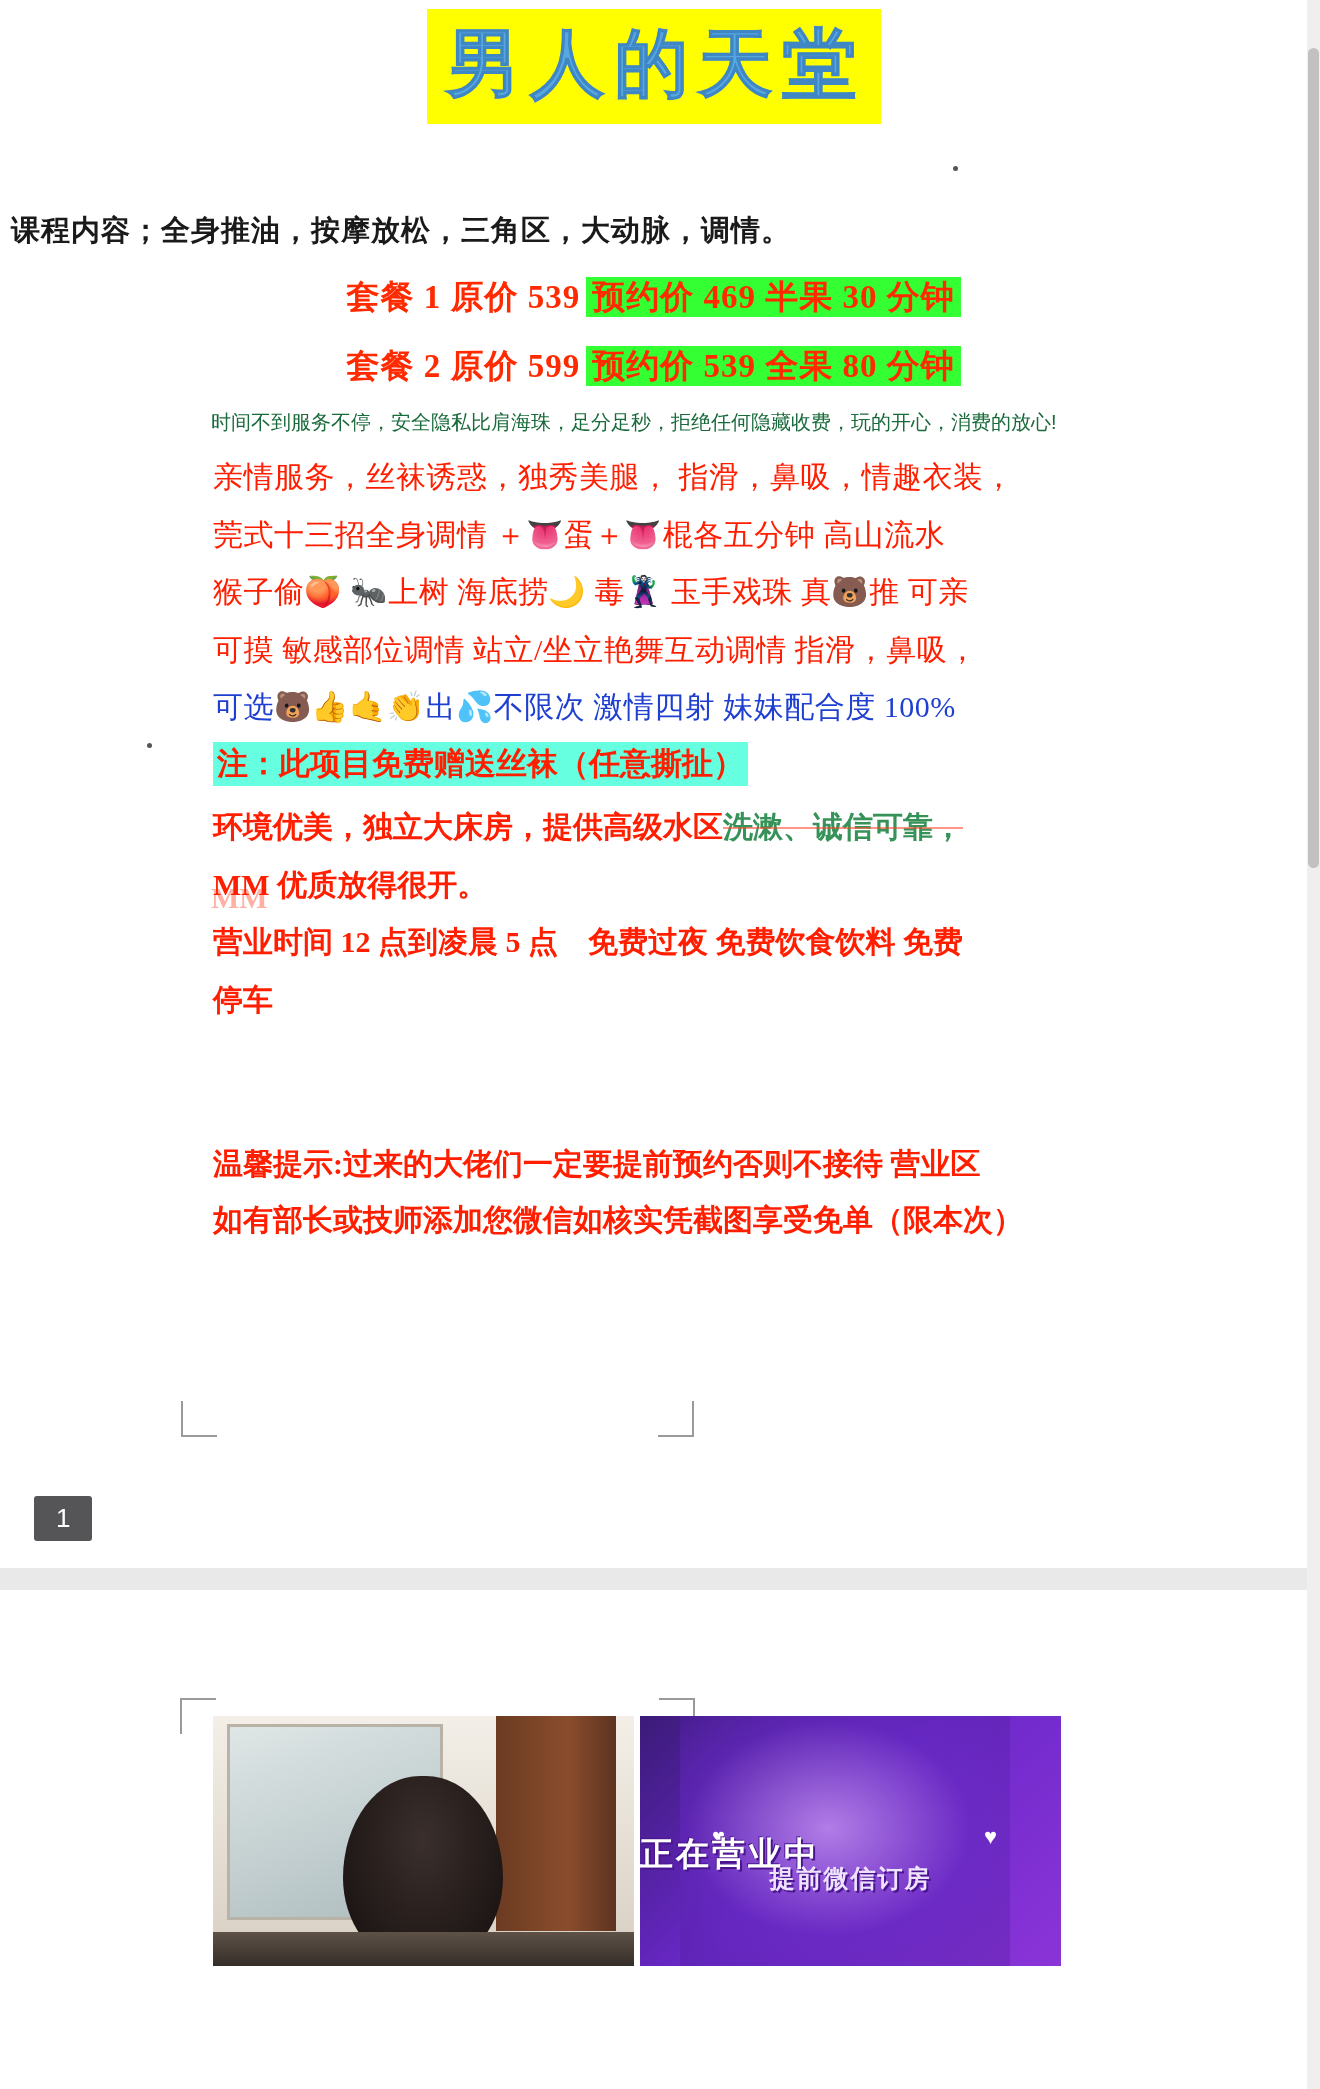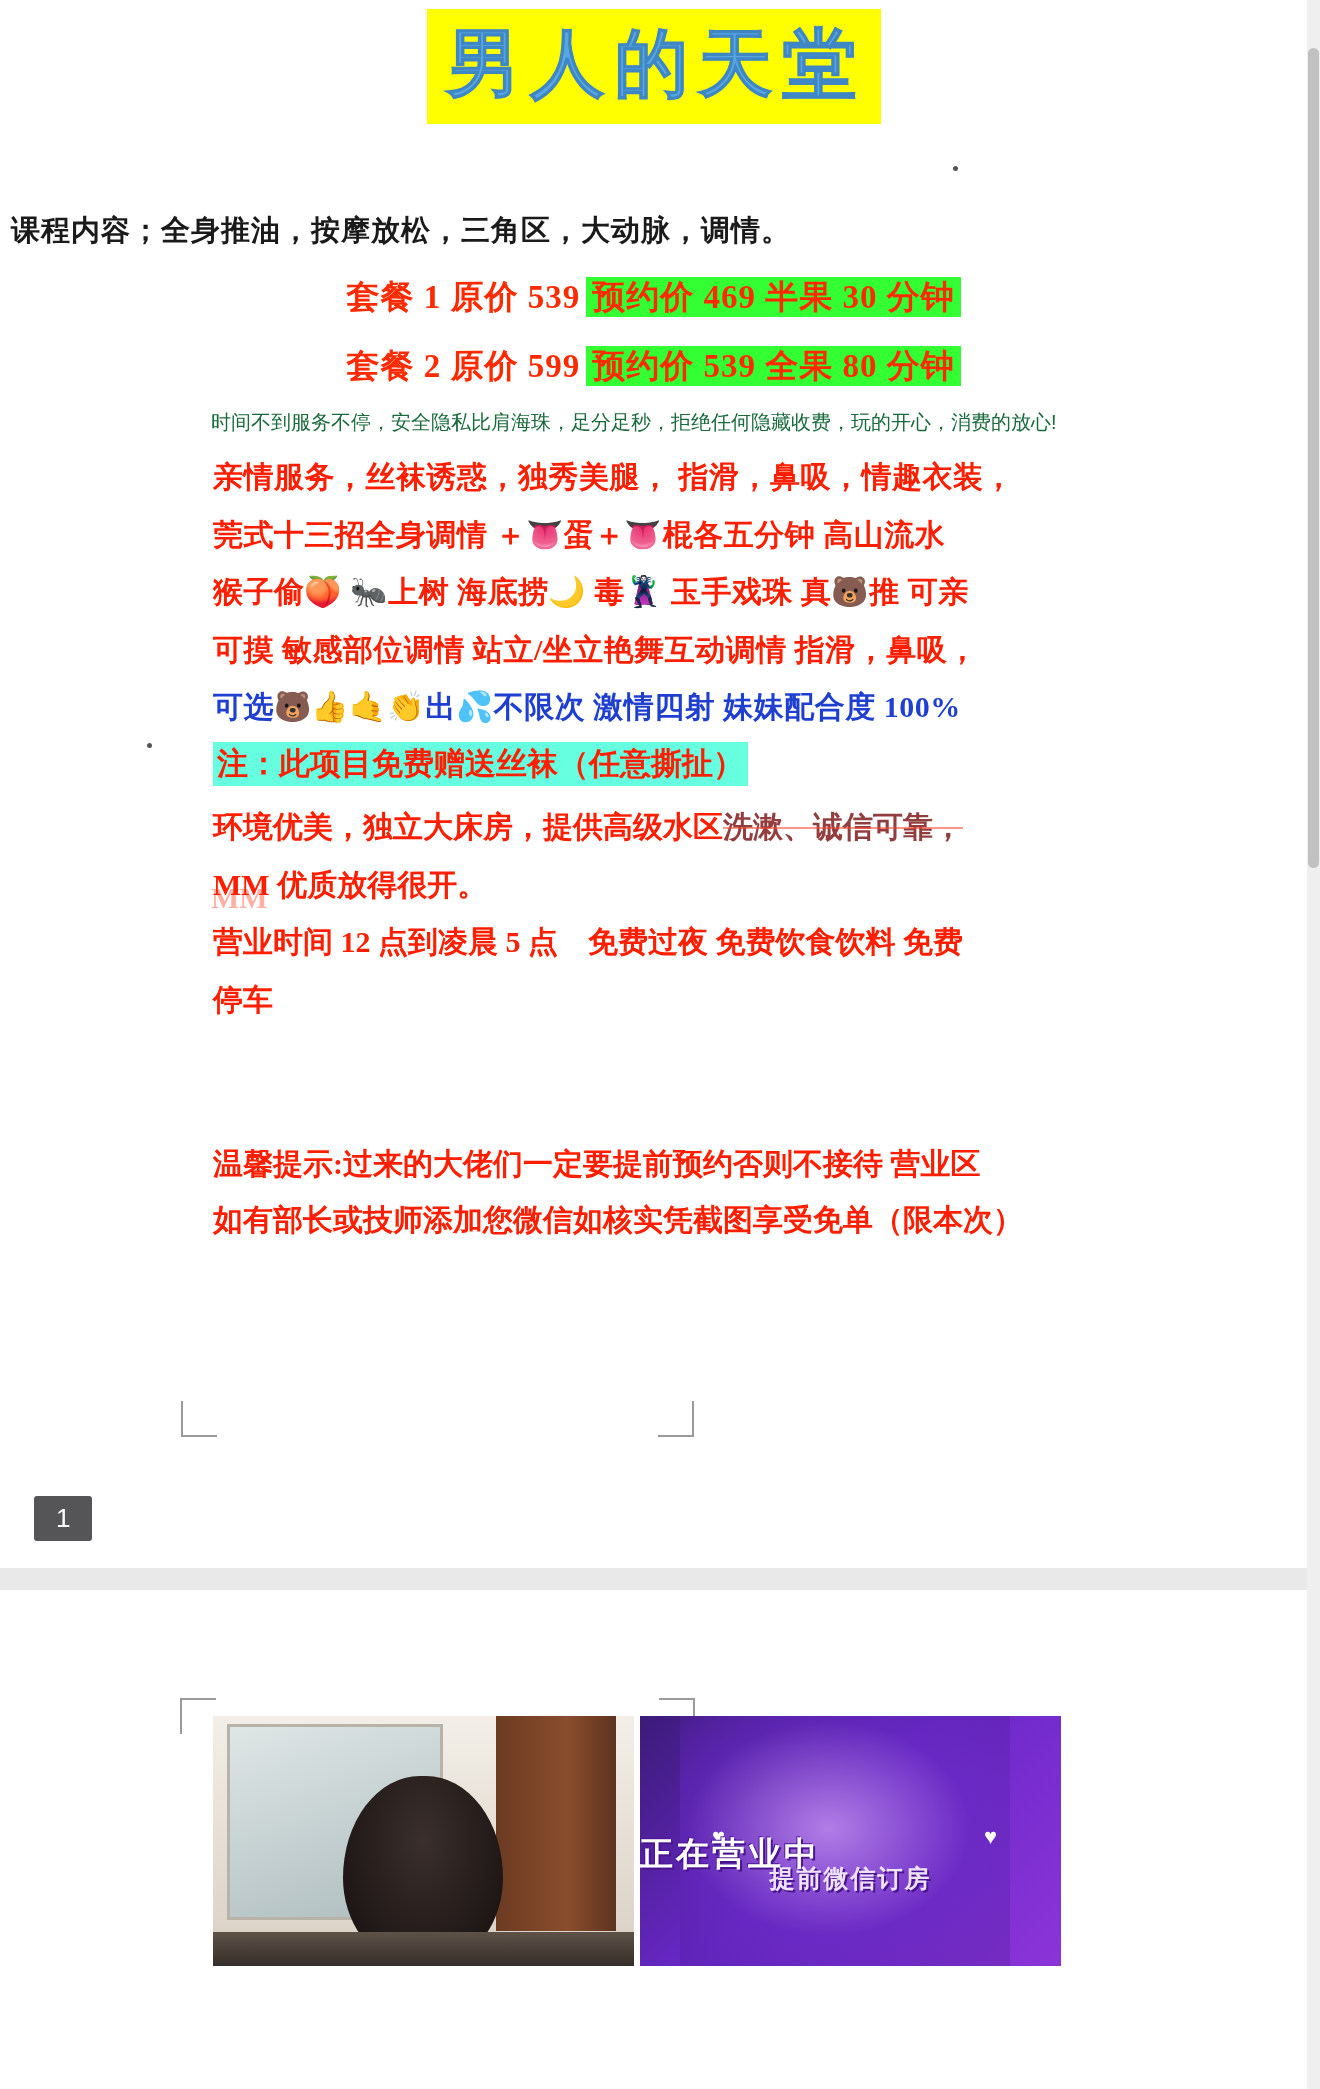--- a/index.html
+++ b/index.html
@@ -121,21 +121,21 @@
     color: #1a6b3c;
     font-size: 20px;
     line-height: 1.55;
     font-family: "Liberation Sans", sans-serif;
   }
 
   .red-para {
     margin: 10px 0 0 212px;
     width: 900px;
     color: #ff1f00;
-    font-weight: bold;
+    font-weight: normal;
     font-size: 30px;
     line-height: 1.92;
     letter-spacing: 0.5px;
   }
   .red-para .blue {
     color: #1f3fd0;
   }
 
   .note-hl {
     display: inline-block;
@@ -152,21 +152,21 @@
   .red-para2 {
     margin: 12px 0 0 212px;
     width: 900px;
     color: #ff1f00;
     font-weight: bold;
     font-size: 30px;
     line-height: 1.92;
   }
   .strike-ghost {
     position: relative;
-    color: #7f1d1d;
+    color: #15803d;
     opacity: .85;
   }
   .strike-ghost::after {
     content: "";
     position: absolute;
     left: 0; right: 0;
     top: 52%;
     border-top: 2px solid #ff1f00;
     opacity: .55;
   }

